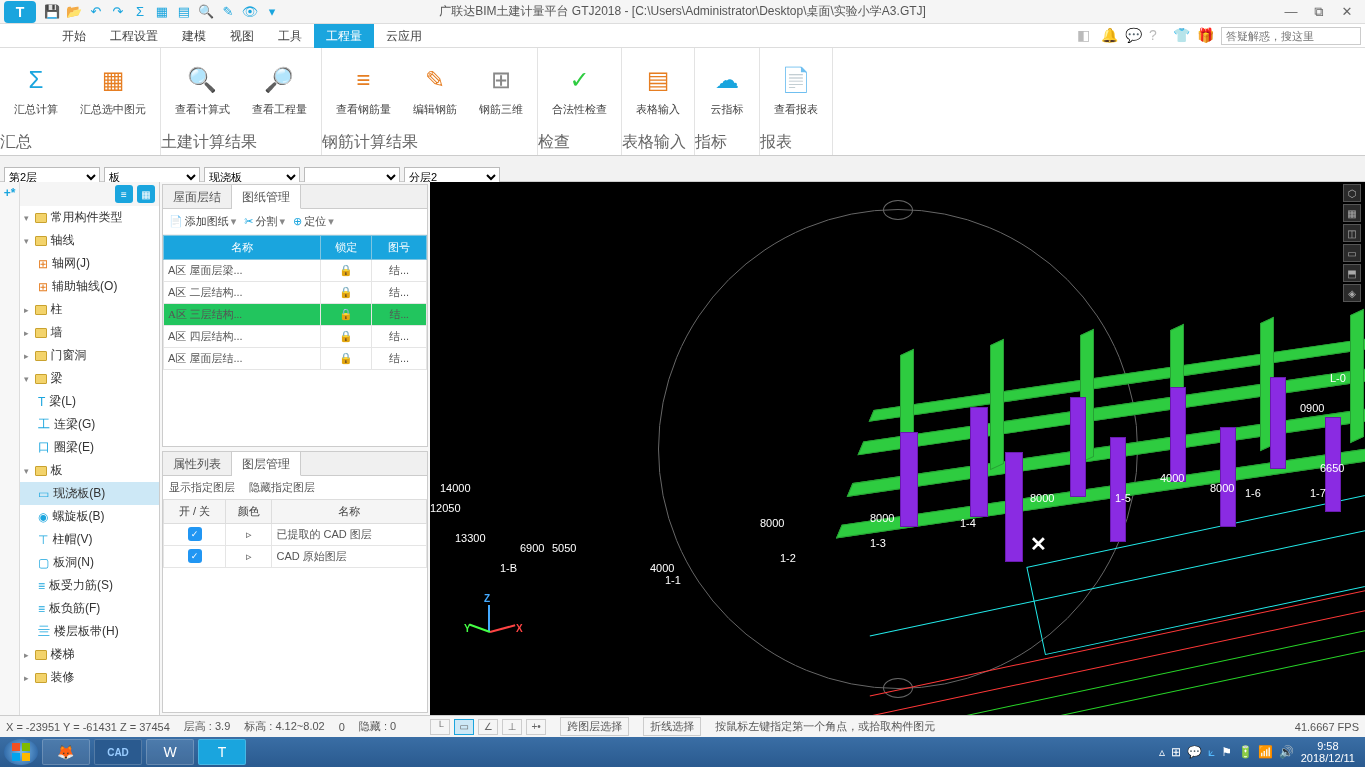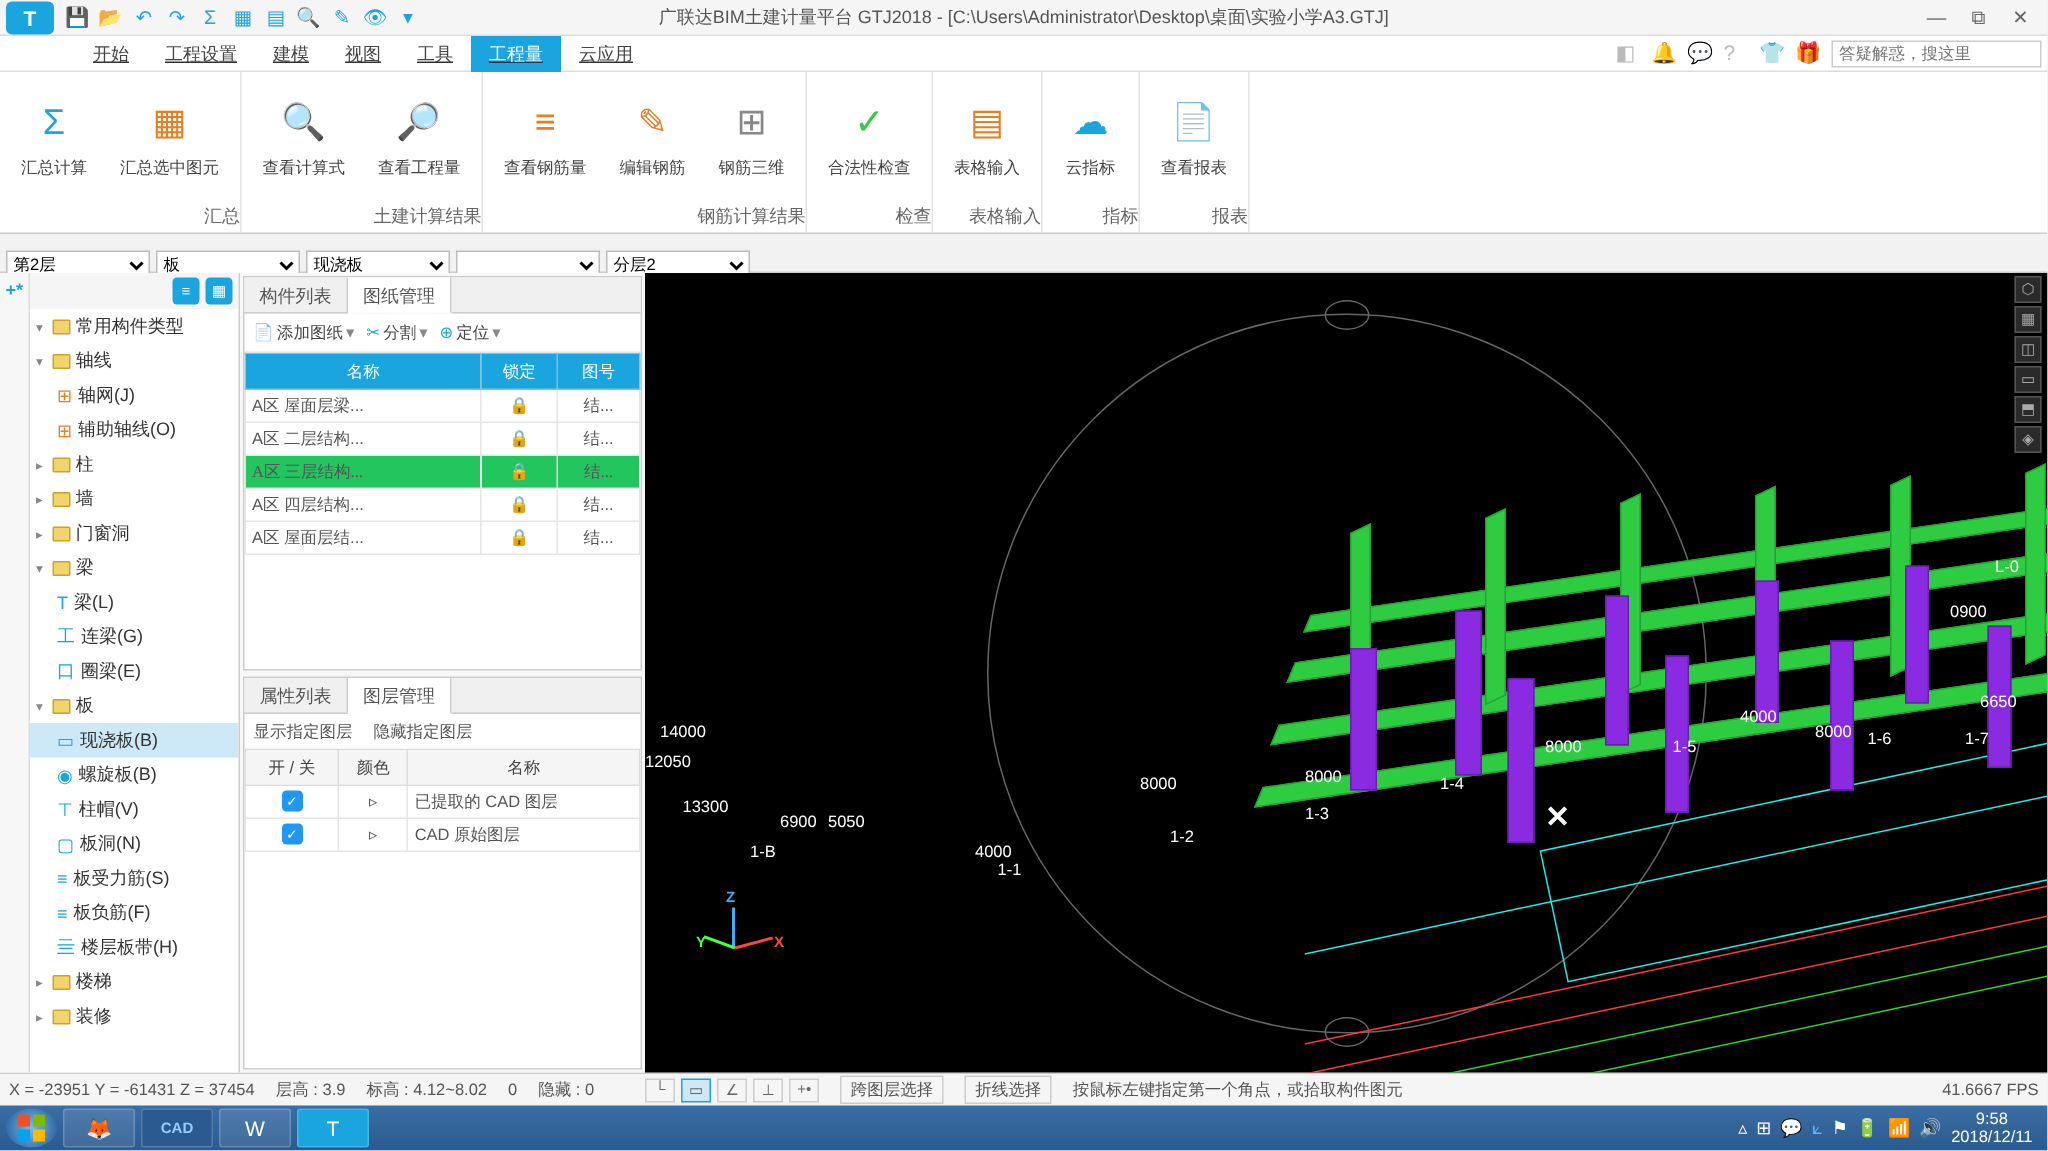--- a/index.html
+++ b/index.html
@@ -8,32 +8,32 @@
 
 .titlebar { height:24px; background:#f5f5f5; display:flex; align-items:center; border-bottom:1px solid #ddd; position:relative; }
 .titlebar .logo { width:32px; height:22px; background:#1aa5de; border-radius:4px; margin:1px 4px; display:flex; align-items:center; justify-content:center; color:white; font-weight:bold; font-size:14px; }
 .titlebar .qat { display:flex; gap:6px; margin-left:4px; }
 .titlebar .qat span { width:16px; height:16px; display:inline-flex; align-items:center; justify-content:center; color:#1aa5de; font-size:13px; cursor:pointer; }
 .titlebar .title { position:absolute; left:50%; transform:translateX(-50%); color:#555; font-size:12px; }
 .titlebar .winctl { margin-left:auto; display:flex; gap:8px; padding-right:8px; }
 .titlebar .winctl span { width:20px; text-align:center; color:#666; cursor:pointer; font-size:13px; }
 
 
-.menutabs { height:24px; background:#fff; display:flex; align-items:center; padding-left:50px; border-bottom:1px solid #ddd; position:relative;text-decoration:underline; }
+.menutabs { height:24px; background:#fff; display:flex; align-items:center; padding-left:50px; border-bottom:1px solid #ddd; position:relative; }
 .menutabs .mtab { padding:0 12px; height:24px; line-height:24px; color:#444; cursor:pointer; }
 .menutabs .mtab.active { background:#1aa5de; color:#fff; }
 .menutabs .right { position:absolute; right:4px; top:0; display:flex; align-items:center; height:24px; gap:6px; }
 .menutabs .right .ico { width:18px; height:18px; color:#bbb; font-size:14px; cursor:pointer; }
 .menutabs .search { width:140px; height:18px; border:1px solid #ccc; padding:0 4px; font-size:11px; color:#aaa; }
 
 
 .ribbon { height:108px; background:#fff; display:flex; border-bottom:1px solid #ccc; }
 .rgroup { border-right:1px solid #e3e3e3; display:flex; flex-direction:column; }
 .rgroup .body { flex:1; display:flex; align-items:center; padding:4px 8px; gap:10px; }
-.rgroup .lbl { text-align:right; font-size:12px; color:#666; padding:2px 0; }
+.rgroup .lbl { text-align:left; font-size:16px; color:#666; padding:2px 0; }
 .rbtn { display:flex; flex-direction:column; align-items:center; gap:4px; cursor:pointer; padding:2px 6px; }
 .rbtn .ricon { width:36px; height:36px; display:flex; align-items:center; justify-content:center; font-size:24px; }
 .rbtn .rtext { font-size:11px; color:#444; text-align:center; }
 
 
 .ddrow { height:26px; background:#f2f2f2; display:flex; align-items:center; padding:0 4px; gap:4px; border-bottom:1px solid #ccc; }
 .ddrow select { height:20px; font-size:11px; border:1px solid #bbb; background:#fff;margin-top:17px; }
 
 
 .main { display:flex; height:calc(100% - 24px - 24px - 108px - 26px - 22px - 30px); }
@@ -345,21 +345,21 @@
         <div class="titem cat">
           <span class="fold-y"></span> 
           <span>装修</span>
         </div>
       </div>
   </div>
 
   <div class="midcol">
     <div class="panel" style="flex:1;min-height:200px">
       <div class="ptabs" id="comp-tabs">
-          <div class="ptab">构件列表</div>
+          <div class="ptab">屋面层结</div>
           <div class="ptab active">图纸管理</div>
         </div>
       <div class="ptoolbar" id="comp-toolbar">
           <span class="pbtn"><span class="pico">📄</span>添加图纸 <span style="color:#888">▾</span></span>
           <span class="pbtn"><span class="pico">✂</span>分割 <span style="color:#888">▾</span></span>
           <span class="pbtn"><span class="pico">⊕</span>定位 <span style="color:#888">▾</span></span>
         </div>
       <div class="grid">
           <table id="comp-grid">
             <tbody>

